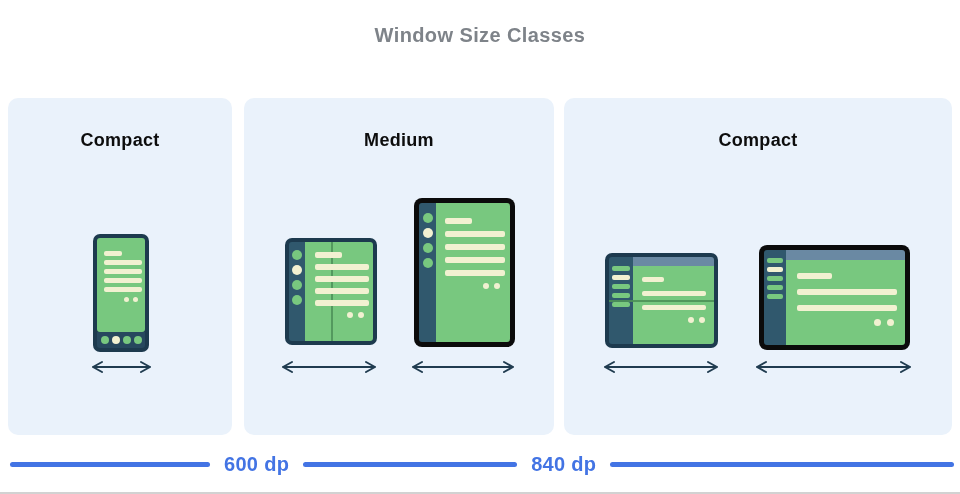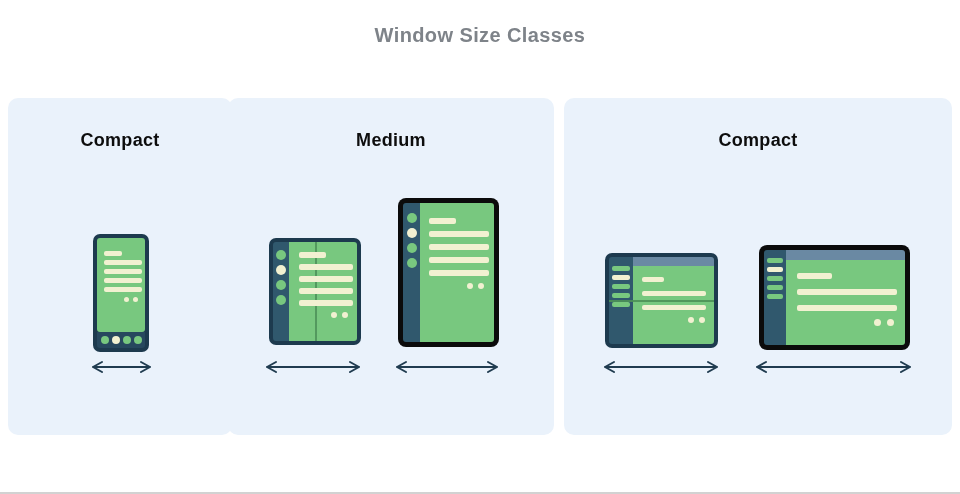--- a/index.html
+++ b/index.html
@@ -10,21 +10,21 @@
   .stage{position:absolute;inset:0;}
 
   
   .hdr{position:absolute;top:24px;left:0;right:0;text-align:center;}
   .hdr .t{font-size:20px;font-weight:700;color:var(--title-black,#0d0d0d);letter-spacing:.3px;}
   .hdr .s{font-size:20px;font-weight:700;color:var(--subtitle-gray,#7e8389);margin-top:0;letter-spacing:.4px;}
 
   
   .panel{position:absolute;top:98px;height:337px;background:var(--panel-bg,#eaf2fb);border-radius:10px;}
   .p-compact{left:8px;width:224px;}
-  .p-medium{left:228px;width:310px;padding-left:16px;}
+  .p-medium{left:244px;width:310px;}
   .p-expanded{left:564px;width:388px;}
   .ptitle{position:absolute;top:32px;left:0;right:0;text-align:center;
           font-size:18px;font-weight:700;color:var(--title-black,#0d0d0d);letter-spacing:.3px;}
 
   .device{position:absolute;box-sizing:border-box;}
   .device *{box-sizing:border-box;}
 
   
   .tl{background:var(--content-cream,#f2f1d1);border-radius:2px;}
   .mini{display:flex;justify-content:flex-end;align-items:center;}
@@ -250,15 +250,22 @@
     </div>
 
     <svg class="arrow" style="left:36px" width="122" height="16" viewBox="0 0 122 16">
       <path d="M5 8 H117 M5 8 L14 3 M5 8 L14 13 M117 8 L108 3 M117 8 L108 13" fill="none" stroke="currentColor" stroke-width="2" stroke-linecap="round" stroke-linejoin="round"></path>
     </svg>
     <svg class="arrow" style="left:188px" width="163" height="16" viewBox="0 0 163 16">
       <path d="M5 8 H158 M5 8 L14 3 M5 8 L14 13 M158 8 L149 3 M158 8 L149 13" fill="none" stroke="currentColor" stroke-width="2" stroke-linecap="round" stroke-linejoin="round"></path>
     </svg>
   </section>
 
+  <div class="scale">
+    <div class="seg seg1"></div>
+    <div class="bp">600 dp</div>
+    <div class="seg seg2"></div>
+    <div class="bp">840 dp</div>
+    <div class="seg seg3"></div>
+  </div>
 
   <div class="bottom-edge"></div>
 </div>
 
 </body></html>

